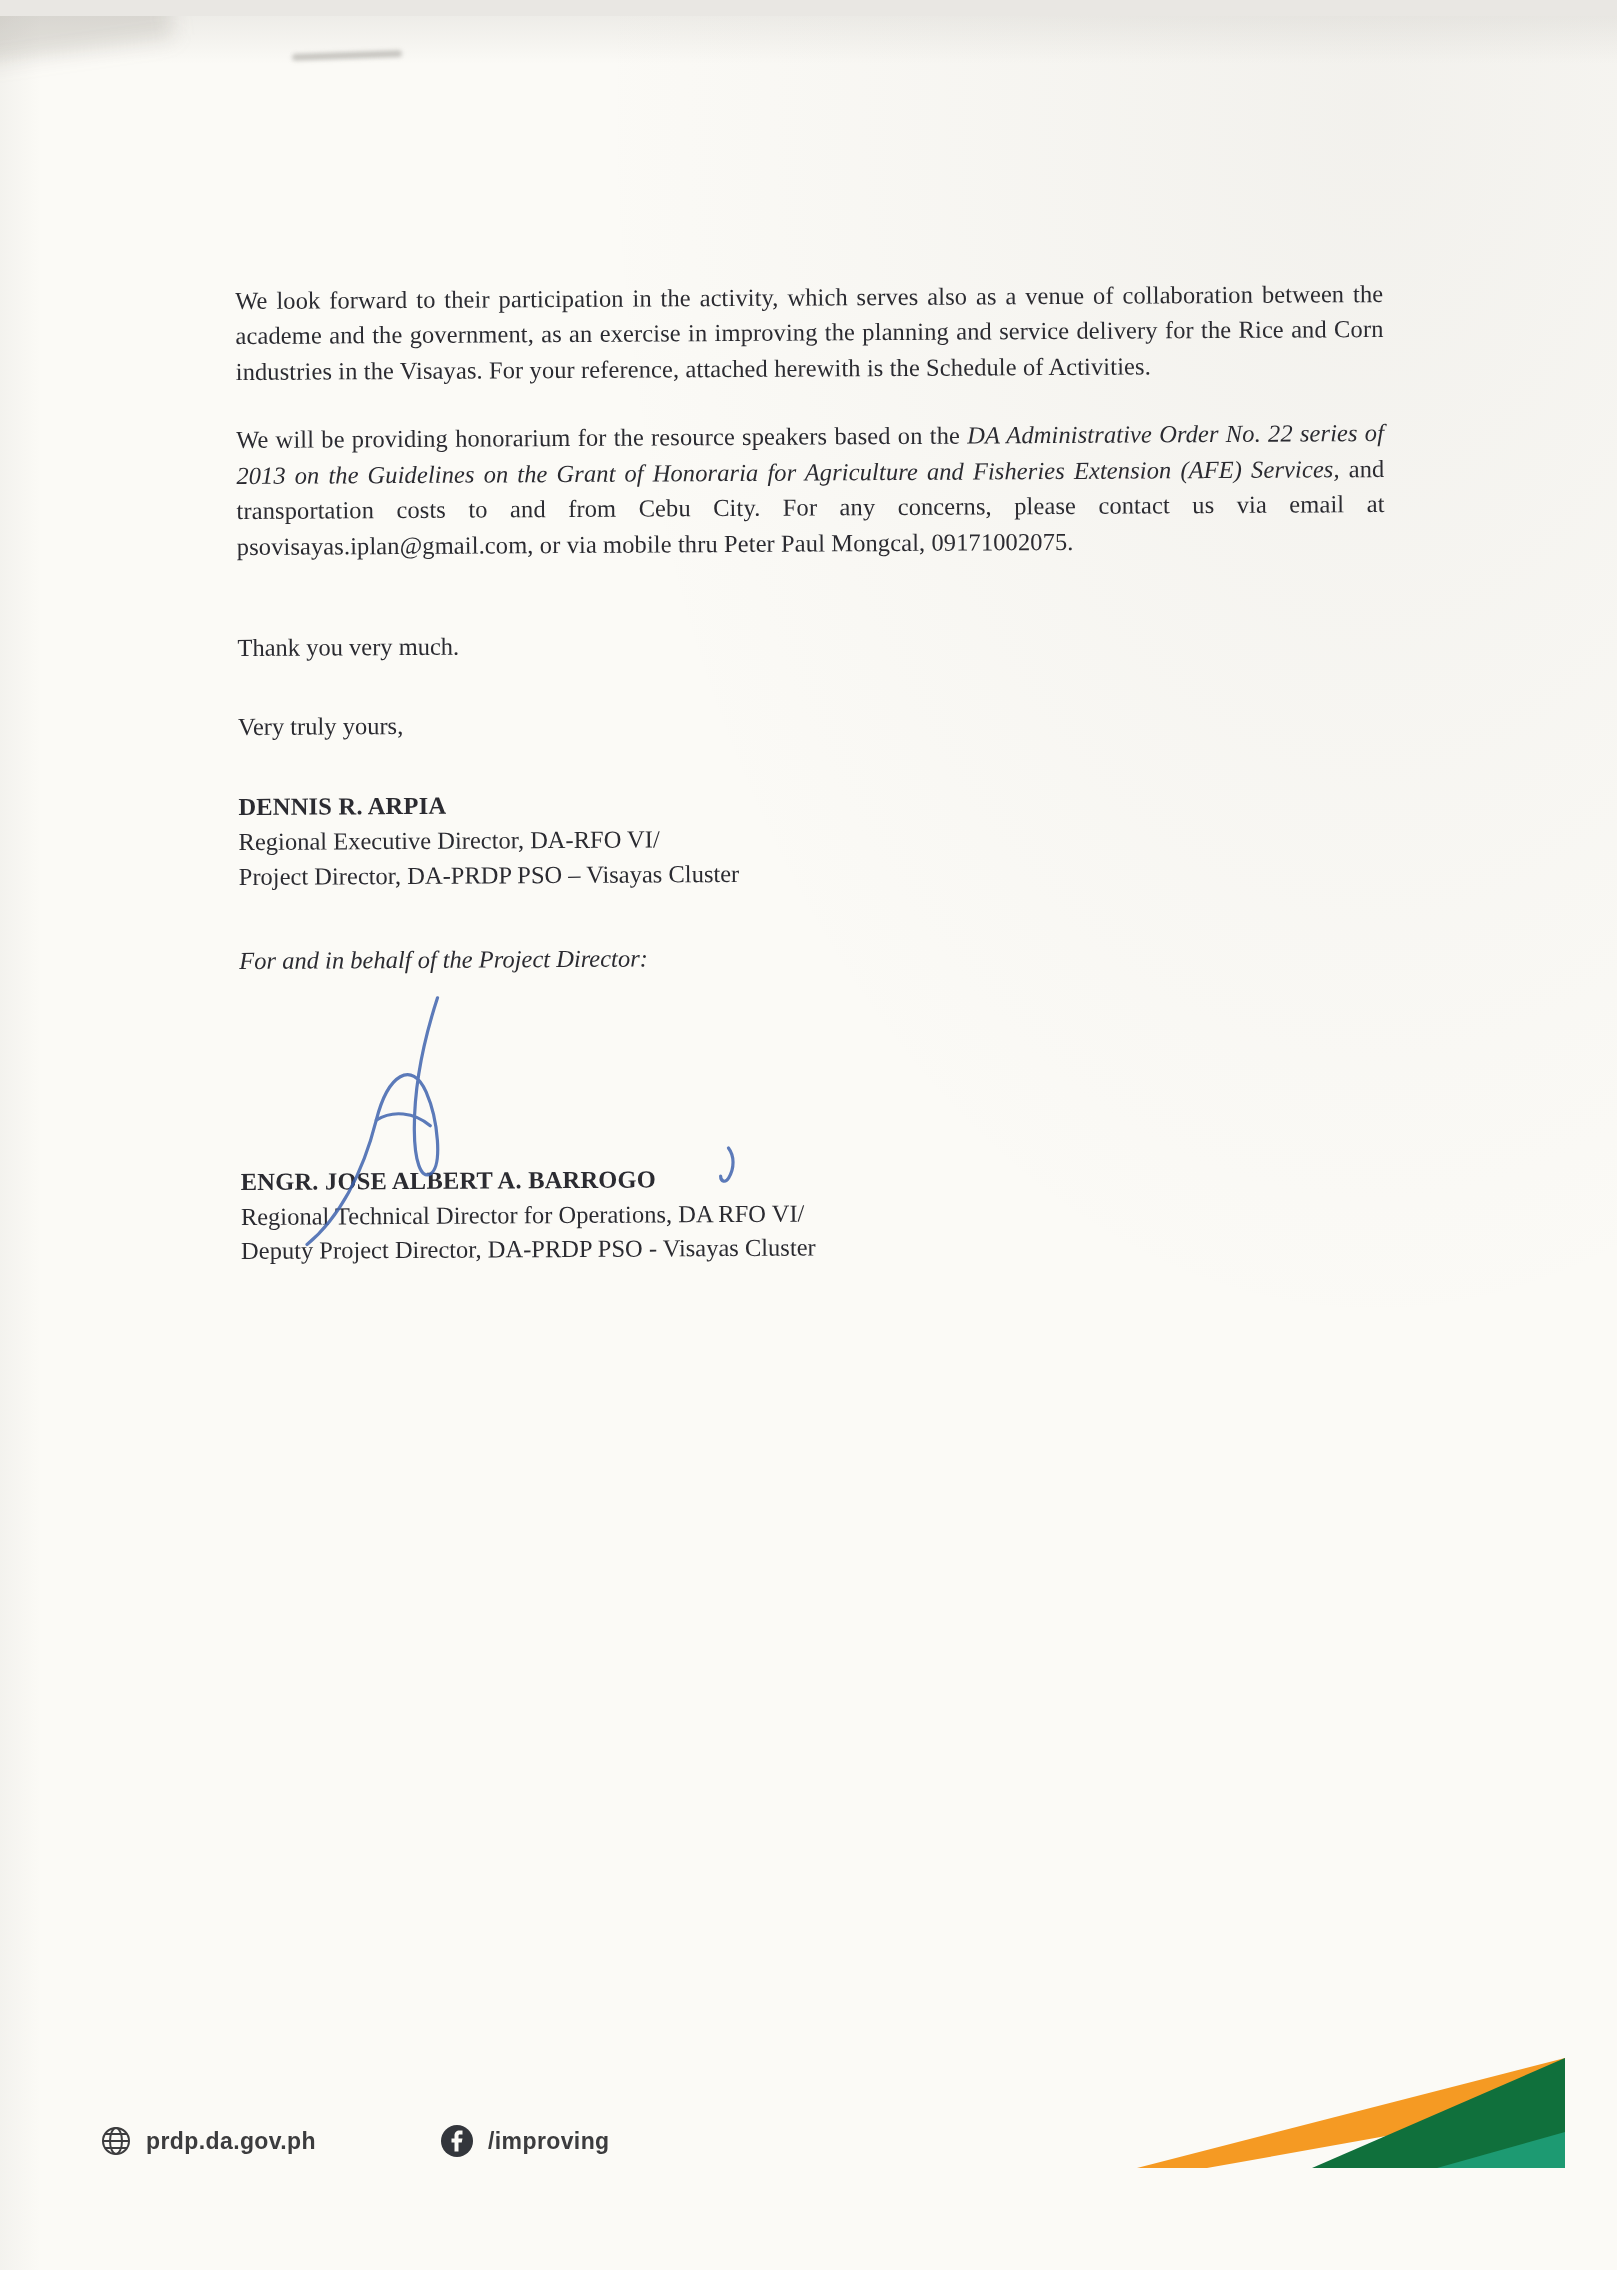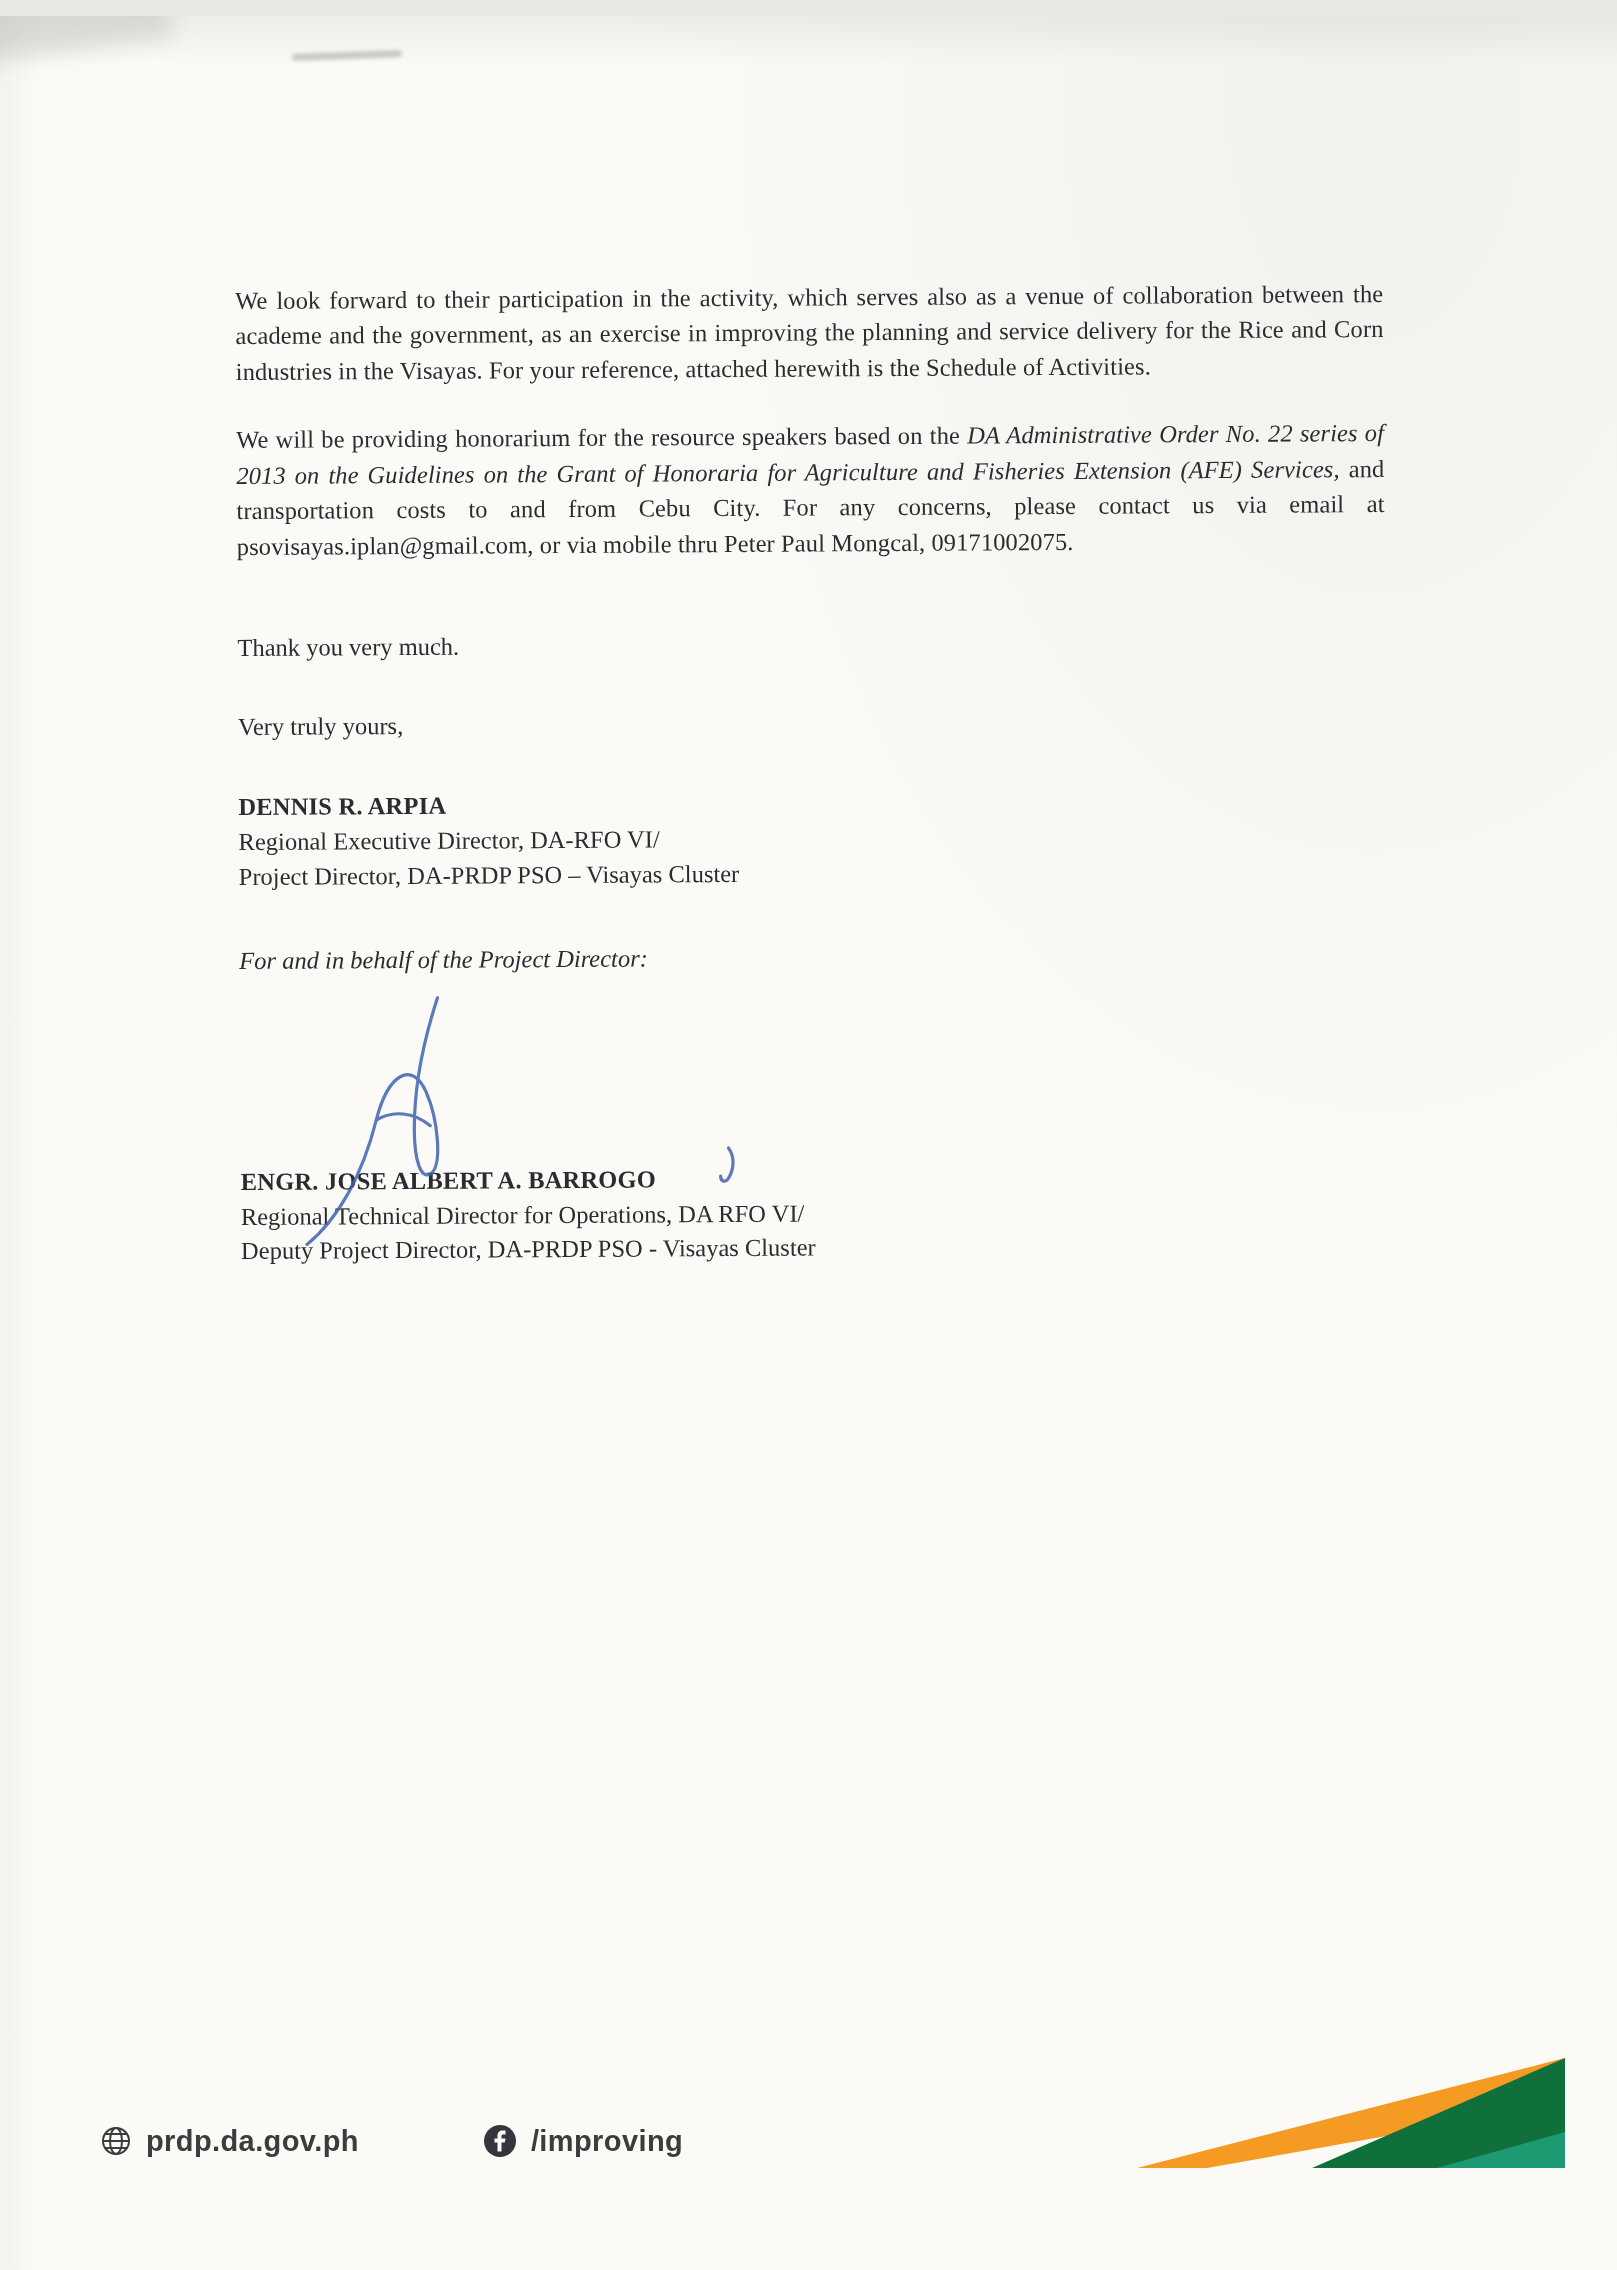--- a/index.html
+++ b/index.html
@@ -67,21 +67,21 @@
   }
   .signer2-block { margin-top:190px; position:relative; z-index:2; }
 
   .footer {
     position:absolute;
     left:100px; bottom:128px;
     display:flex;
     align-items:center;
     gap:14px;
     font-family:"Liberation Sans", sans-serif;
-    font-size:29px;
+    font-size:23px;
     font-weight:bold;
     color:#3c3c3e;
     letter-spacing:0.4px;
   }
   .footer .icon { display:inline-flex; align-items:center; }
   .footer .fb-gap { width:96px; }
 
   .logo-svg {
     position:absolute;
     right:50px; bottom:112px;

